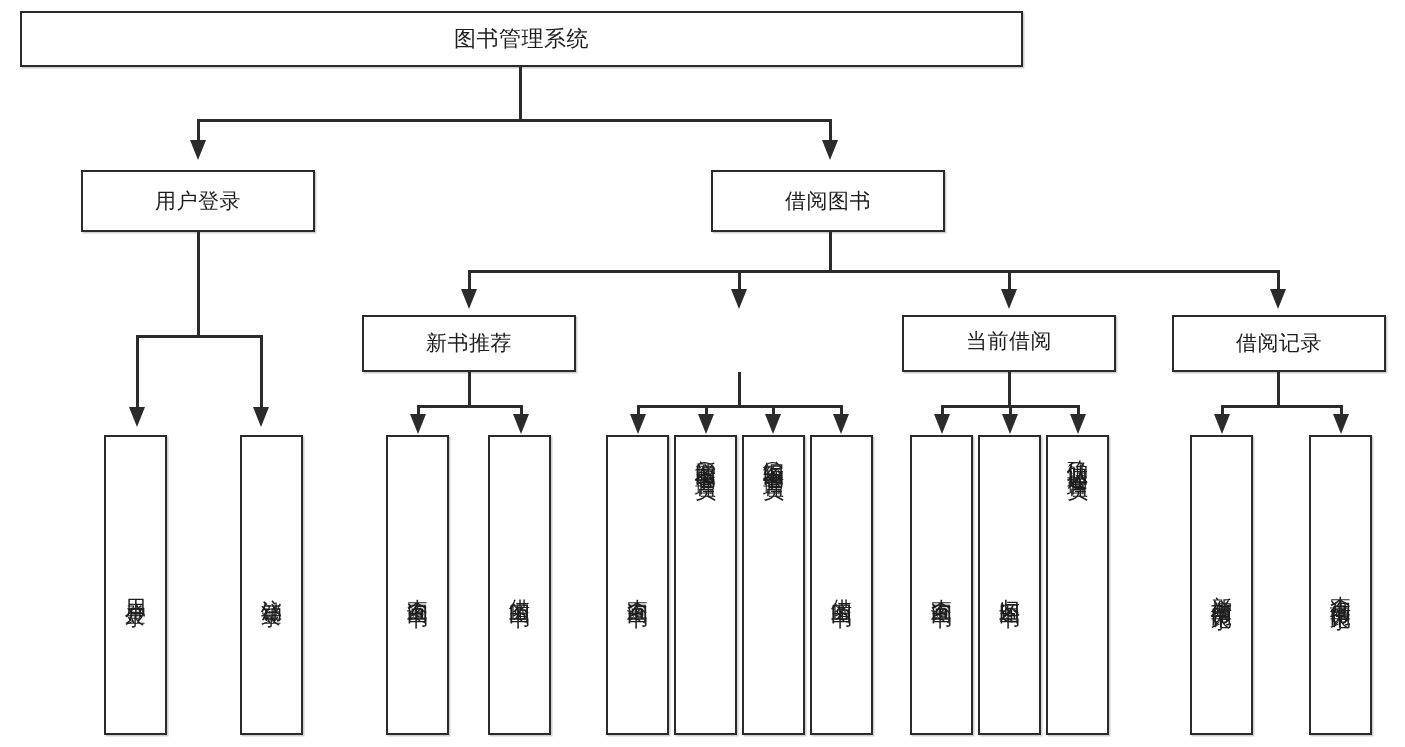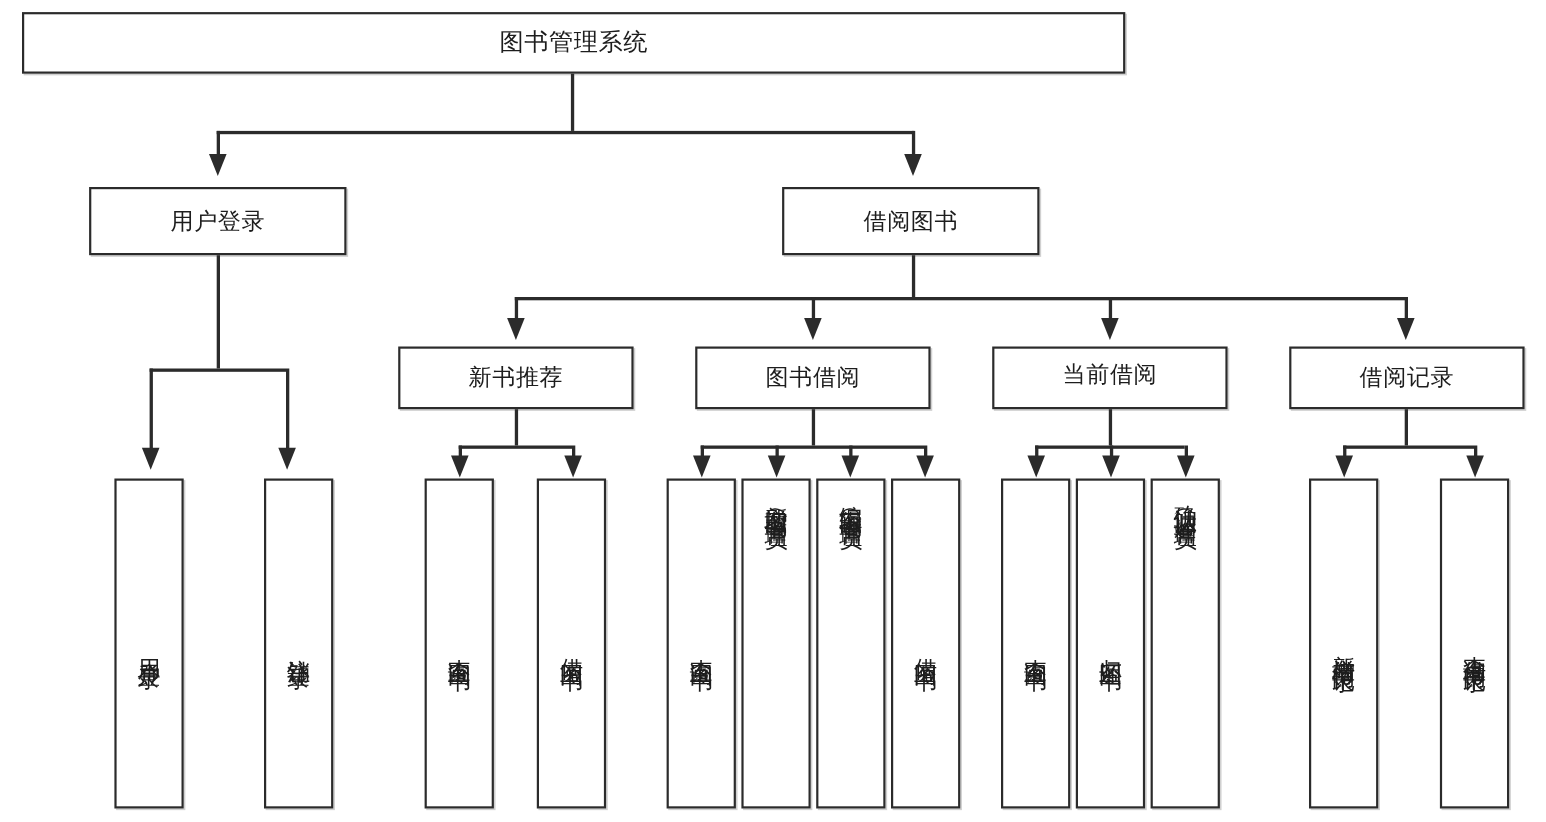--- a/index.html
+++ b/index.html
@@ -116,23 +116,20 @@
   <div class="ln v" style="left:738px;top:270px;height:20px;"></div>
   <div class="arrow" style="left:731px;top:289px;"></div>
   <div class="ln v" style="left:1008px;top:270px;height:20px;"></div>
   <div class="arrow" style="left:1001px;top:289px;"></div>
   <div class="ln v" style="left:1277px;top:270px;height:20px;"></div>
   <div class="arrow" style="left:1270px;top:289px;"></div>
 
   <div class="node" style="left:362px;top:315px;width:214px;height:57px;">
     <span class="lbl">新书推荐</span>
   </div>
-  <div class="node" style="left:632px;top:315px;width:214px;height:57px;">
-    <span class="lbl">图书借阅</span>
-  </div>
   <div class="node" style="left:902px;top:315px;width:214px;height:57px;font-family:Liberation Mono, monospace;">
     <span class="lbl">当前借阅</span>
   </div>
   <div class="node" style="left:1172px;top:315px;width:214px;height:57px;align-items:center;">
     <span class="lbl">借阅记录</span>
   </div>
 
   <div class="ln v" style="left:468px;top:372px;height:33px;"></div>
   <div class="ln h" style="left:417px;top:405px;width:103px;height:2.5px;"></div>
   <div class="ln v" style="left:417px;top:405px;height:13px;"></div>

